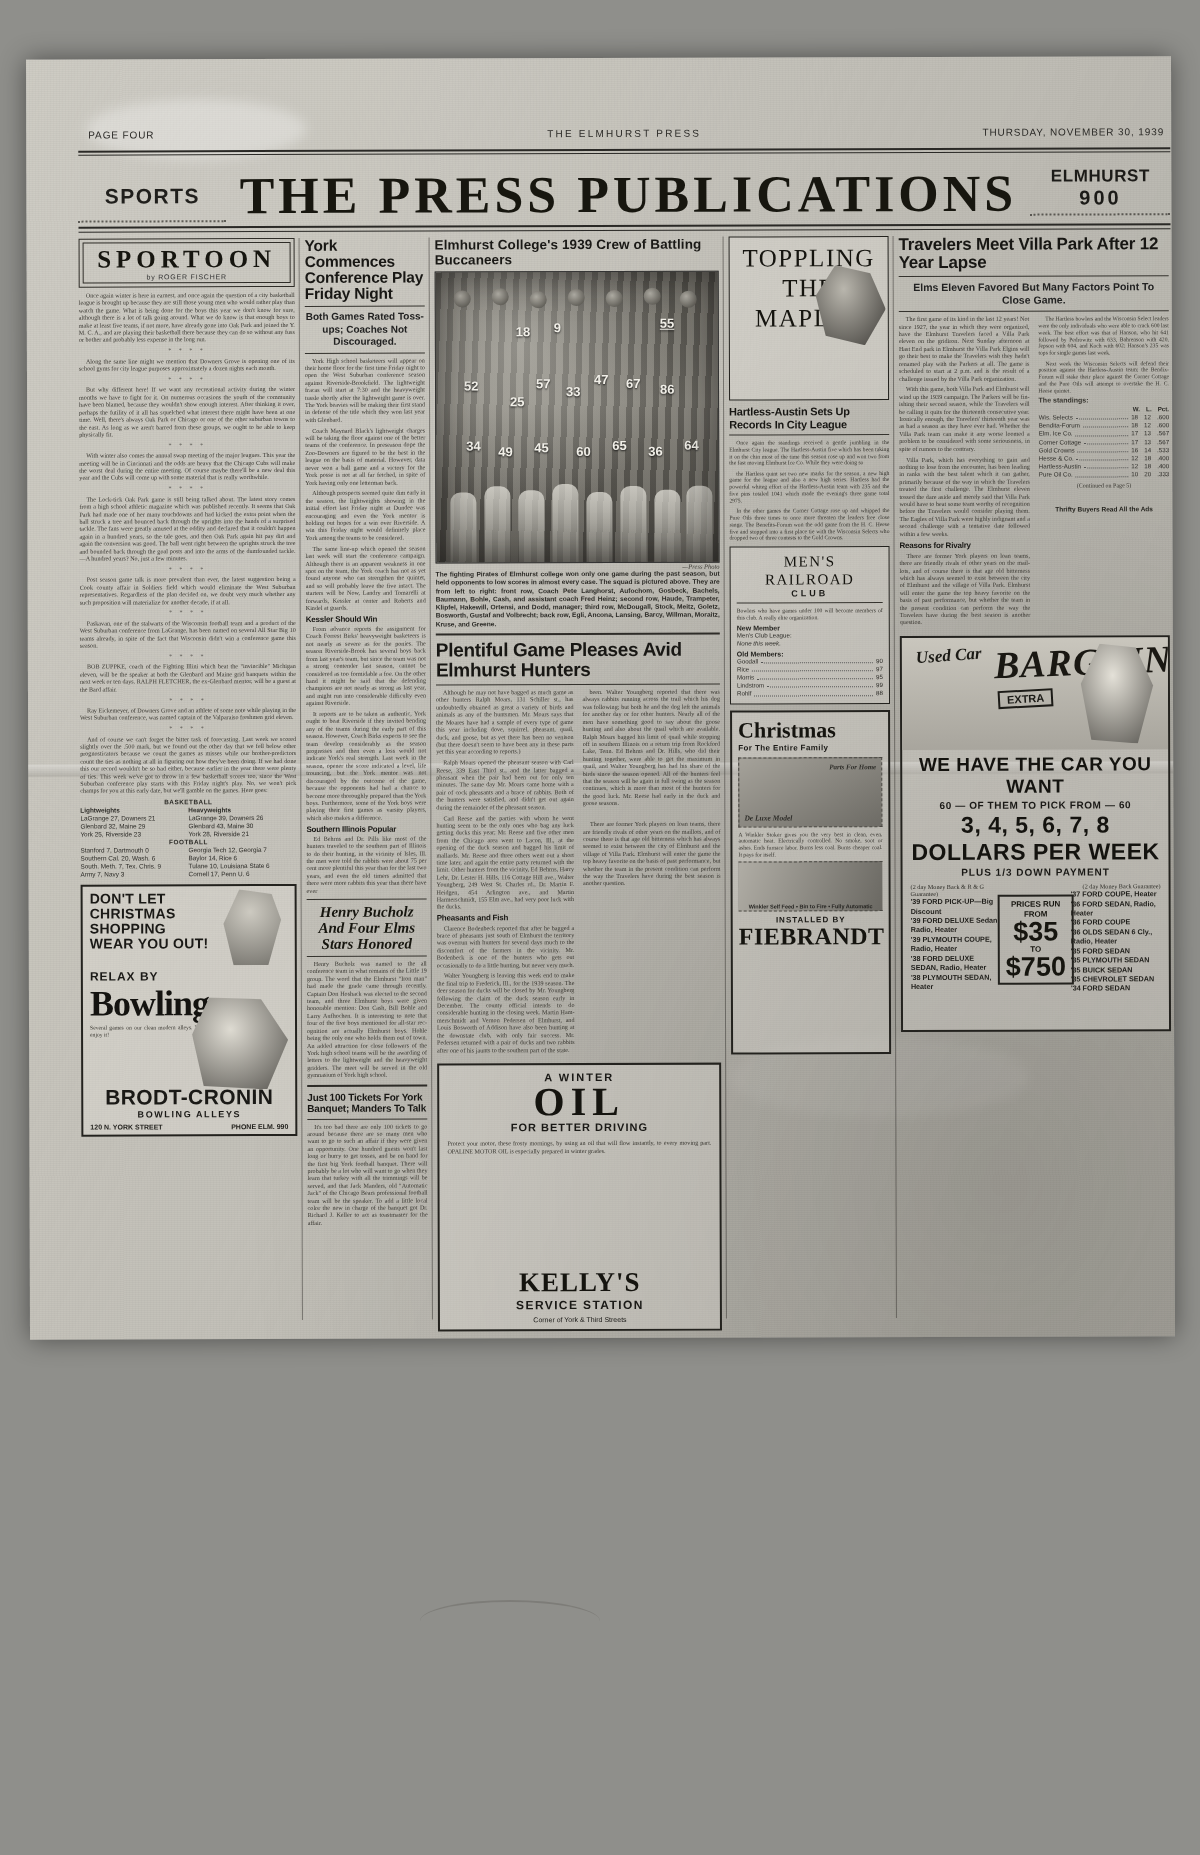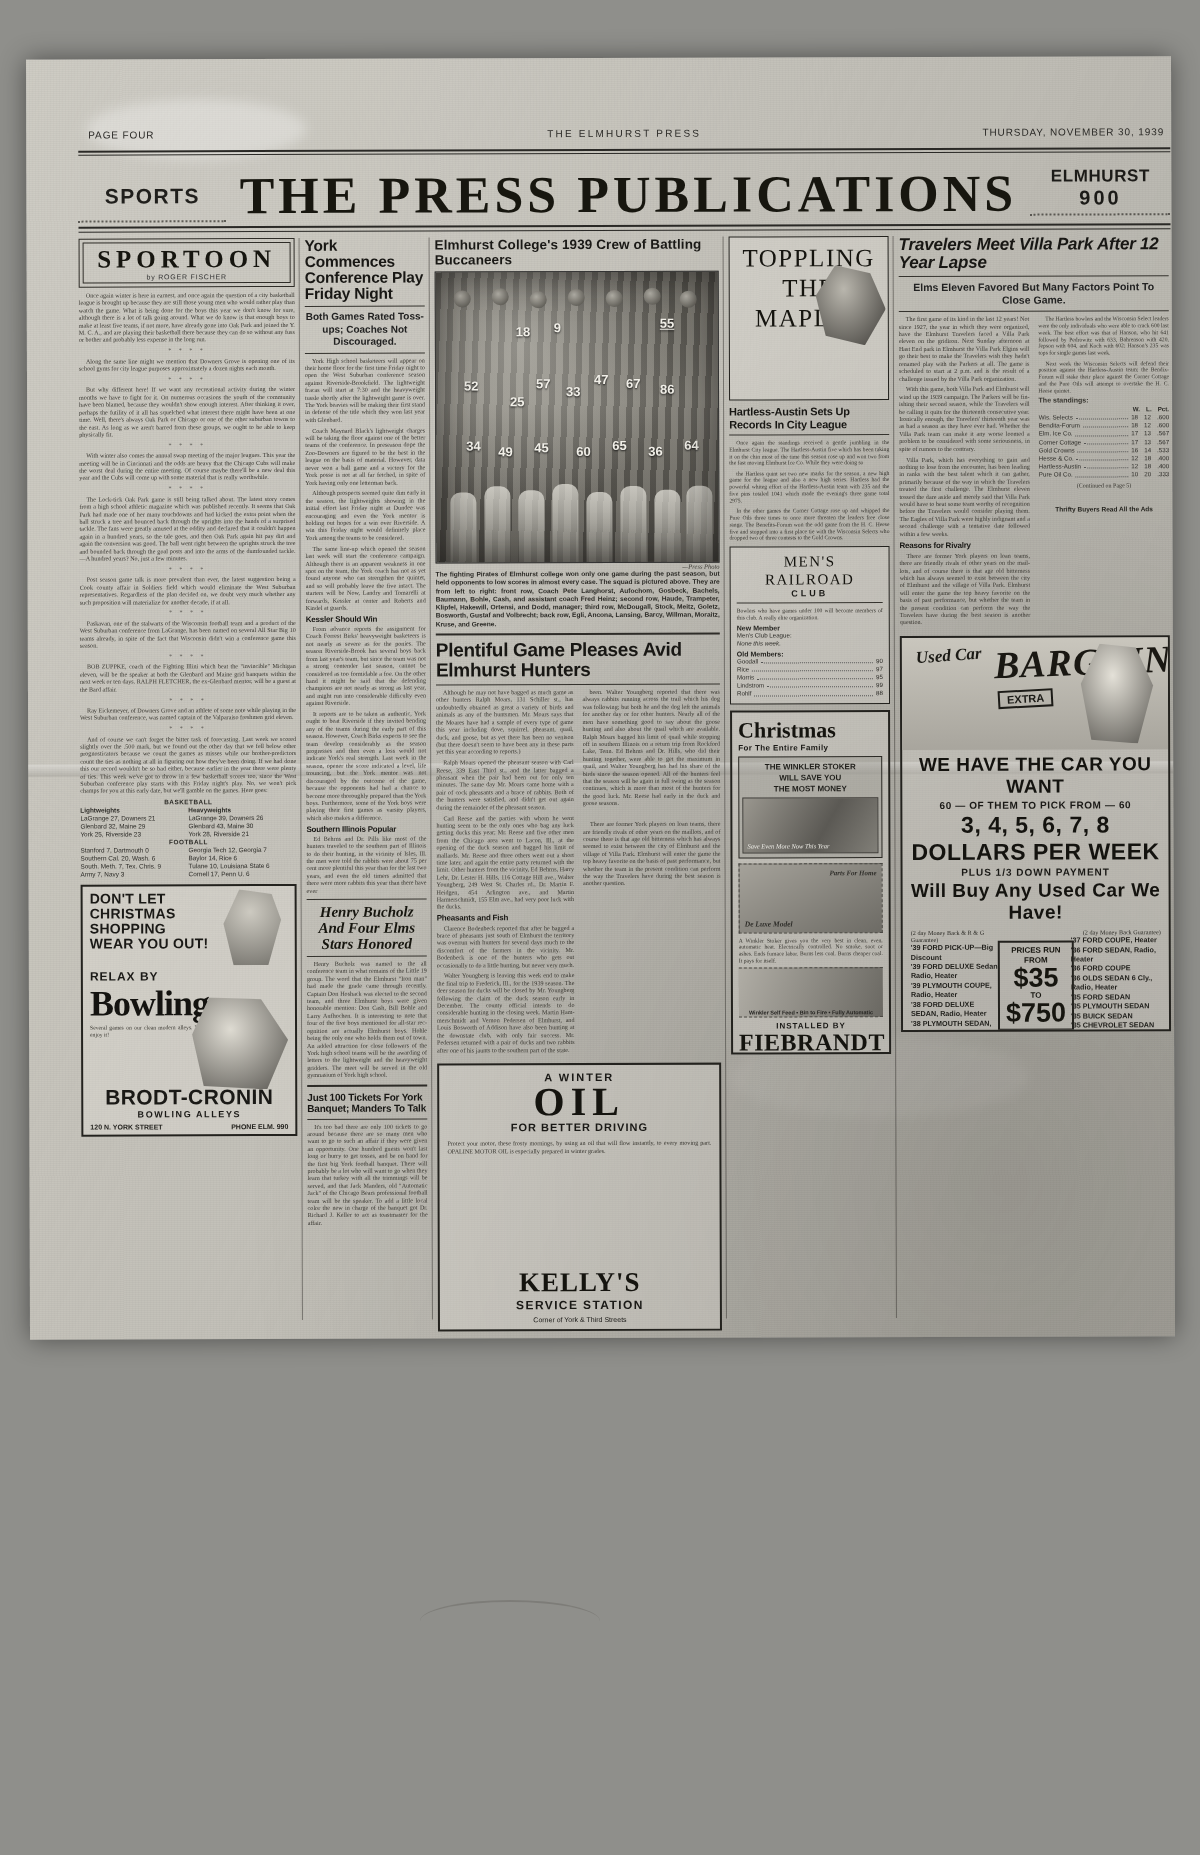--- a/index.html
+++ b/index.html
@@ -431,31 +431,20 @@
                   <span>Rohlf</span>
                   <i class="dots"></i>
                   <span>88</span>
                 </div>
         </div>
       </div>
 
       <div class="ad" style="margin-top:6px;height:330px;padding:5px 6px;position:relative;overflow:hidden;">
         <div style="font-family:'Liberation Serif',serif;font-weight:700;font-size:22px;color:#15140f;">Christmas</div>
         <div class="adh" style="font-size:8px;text-align:left;letter-spacing:.4px;">For The Entire Family</div>
-        <div style="border:1px solid #2a2924;margin-top:4px;padding:4px 3px;background:rgba(120,118,110,.25);">
-          <div class="winkler">THE WINKLER STOKER</div>
-          <div class="winkler">WILL SAVE YOU</div>
-          <div class="winkler">THE MOST MONEY</div>
-          <div style="height:54px;margin-top:3px;background:
-               linear-gradient(120deg,#9a978f,#5b5954 60%,#817f78);
-               border:1px solid #3b3935;position:relative;">
-            <div style="position:absolute;left:4px;bottom:3px;font-family:'Liberation Serif',serif;
-                 font-style:italic;font-size:6.5px;color:#efeee8;">Save Even More Now This Year</div>
-          </div>
-        </div>
         <div style="height:68px;margin-top:5px;border:1px dashed #4a4843;position:relative;
              background:linear-gradient(150deg,#a5a29a,#6d6b65);">
           <div class="script" style="position:absolute;right:5px;top:5px;font-size:7px;color:#2e2d29;">Parts For Home</div>
           <div class="script" style="position:absolute;left:5px;bottom:4px;font-size:7.5px;color:#2e2d29;">De Luxe Model</div>
         </div>
         <div class="bt tiny" style="margin-top:4px;">
           <p style="text-indent:0">A Winkler Stoker gives you the very best in clean, even, automatic heat. Electrically controlled. No smoke, soot or ashes. Ends furnace labor. Burns less coal. Burns cheap­er coal.  It pays for itself.</p>
         </div>
         <div style="border-top:1px dashed #4a4843;border-bottom:1px dashed #4a4843;height:48px;margin-top:2px;
              background:linear-gradient(110deg,#b0ada5,#6a6862);position:relative;">
@@ -464,21 +453,21 @@
         </div>
         <div class="adh" style="font-size:8px;letter-spacing:1px;margin-top:4px;">INSTALLED BY</div>
         <div class="fieb">FIEBRANDT</div>
 
       </div>
     </div>
 
     <div class="col c5">
       <div class="vline" style="left:-6px;"></div>
 
-      <div class="hl" style="font-size:17px;line-height:18px;font-style:italic;">Travelers Meet Villa Park After 12 Year Lapse</div>
+      <div class="hl" style="font-size:17px;line-height:18px;">Travelers Meet Villa Park After 12 Year Lapse</div>
       <div class="hr"></div>
       <div class="sub" style="font-size:10.5px;">Elms Eleven Favored But Many Factors Point To Close Game.</div>
       <div class="hr"></div>
 
       <div style="display:flex;gap:9px;">
         <div class="bt" style="width:50%;">
           <p>The first game of its kind in the last 12 years! Not since 1927, the year in which they were organized, have the Elmhurst Travelers faced a Villa Park eleven on the gridiron. Next Sunday afternoon at Hast End park in Elmhurst the Villa Park Elgins will go their best to make the Travelers wish they hadn't re­named play with the Parkers at all. The game is scheduled to start at 2 p.m. and is the result of a chal­lenge issued by the Villa Park or­ganization.</p>
           <p>With this game, both Villa Park and Elmhurst will wind up the 1939 campaign. The Parkers will be fin­ishing their second season, while the Travelers will be calling it quits for the thirteenth consecu­tive year. Ironically enough, the Travelers' thirteenth year was as bad a season as they have ever had. Whether the Villa Park team can make it any worse loomed a problem to be considered with some seriousness, in spite of ru­mors to the contrary.</p>
           <p>Villa Park, which has everything to gain and nothing to lose from the encounter, has been leading in ranks with the best talent which it can gather, primarily because of the way in which the Travelers treated the first challenge. The Elmhurst eleven tossed the dare aside and merely said that Villa Park would have to beat some team worthy of recognition before the Travelers would consider play­ing them. The Eagles of Villa Park were highly indignant and a second challenge with a tentative date fol­lowed within a few weeks.</p>
           <div class="hl sm" style="font-size:8px;margin:3px 0;">Reasons for Rivalry</div>
@@ -588,21 +577,20 @@
           <div style="position:absolute;right:8px;top:6px;width:86px;height:100px;
                background:radial-gradient(ellipse at 45% 32%,#e4e1d8,#4c4a45);
                clip-path:polygon(30% 0,72% 4%,92% 42%,74% 100%,20% 96%,8% 40%);"></div>
         </div>
 
         <div style="padding:4px 8px 6px;">
           <div class="pw" style="font-size:19px;">WE HAVE THE CAR YOU WANT</div>
           <div class="adh" style="font-size:10px;letter-spacing:.6px;margin-top:2px;">60 — OF THEM TO PICK FROM — 60</div>
           <div class="pw" style="font-size:23px;margin-top:1px;">3, 4, 5, 6, 7, 8 DOLLARS PER WEEK</div>
           <div class="adh" style="font-size:10px;letter-spacing:1px;margin-top:1px;">PLUS 1/3 DOWN PAYMENT</div>
-          <div class="pw" style="font-size:19px;margin-top:2px;">Will Buy Any Used Car We Have!</div>
 
           <div style="display:flex;gap:5px;margin-top:5px;align-items:flex-start;">
             <div style="width:38%;">
               <div style="font-family:'Liberation Serif',serif;font-size:6.2px;color:#2b2a25;">(2 day Money Back &amp; R &amp; G Guarantee)</div>
               <div class="carlist">
                 <div>'39 FORD PICK-UP—Big Discount</div>
                 <div>'39 FORD DELUXE Sedan, Radio, Heater</div>
                 <div>'39 PLYMOUTH COUPE, Radio, Heater</div>
                 <div>'38 FORD DELUXE SEDAN, Radio, Heater</div>
                 <div>'38 PLYMOUTH SEDAN, Heater</div>

